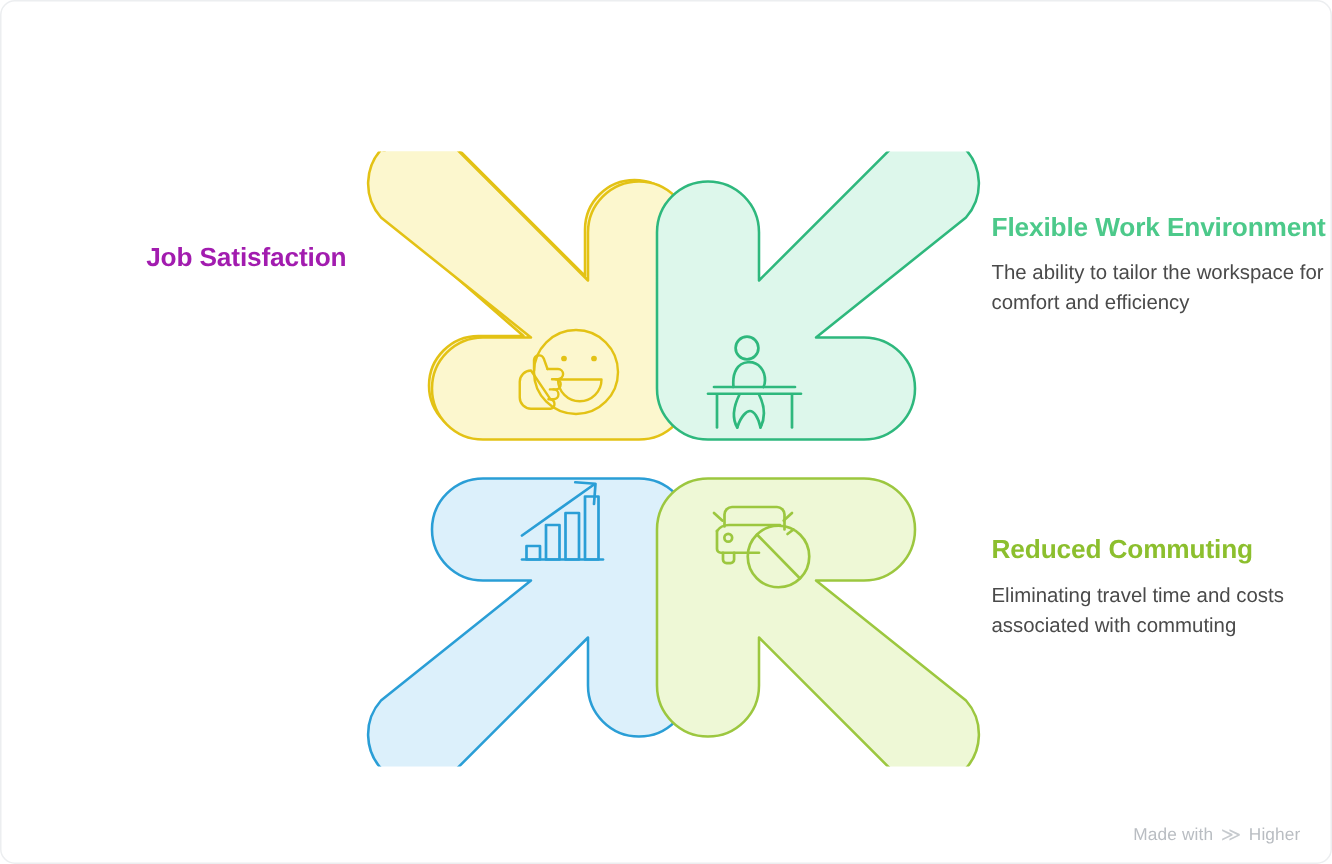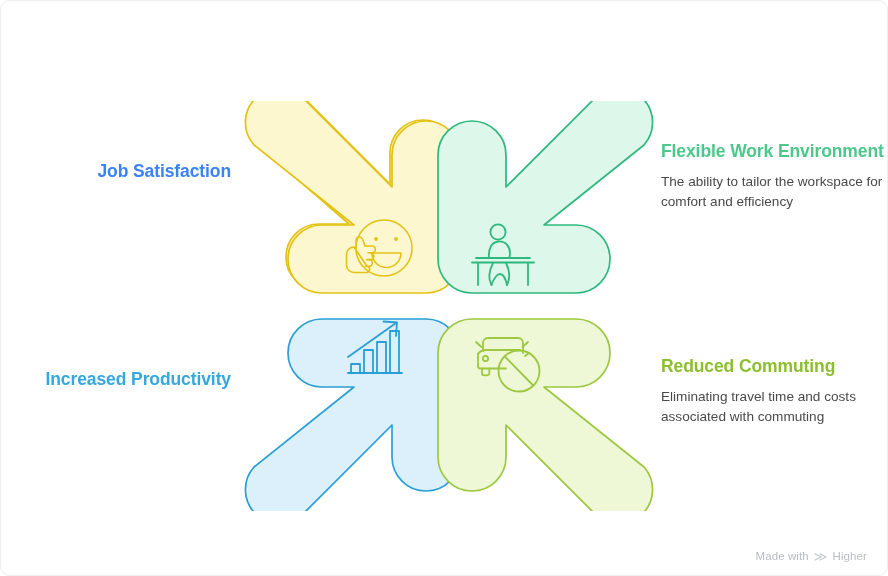--- a/index.html
+++ b/index.html
@@ -58,50 +58,49 @@
     height: 410px;
   }
   #graphic svg { display: block; }
 
   
   #watermark {
     position: absolute;
     right: 20px;
     bottom: 12px;
     display: flex;
-    align-items: flex-start;
+    align-items: center;
     gap: 5px;
     font-size: 11.5px;
     color: #b9bdc2;
     letter-spacing: 0.1px;
   }
   #watermark .nap-mark {
     display: inline-block;
     line-height: 1;
     font-size: 13px;
     color: #c6cace;
     transform: translateY(-0.5px);
   }
 </style>
 </head>
 <body>
 
 <div id="canvas">
 
   <div class="txt-block align-right" id="block-job-satisfaction">
-    <p class="heading" style="color:#3b82f6">Job Satisfaction</p>
+    <p class="heading" style="color:#a21caf">Job Satisfaction</p>
   </div>
 
   <div class="txt-block align-left" id="block-flexible-work">
     <p class="heading" style="color:#4cc98a">Flexible Work Environment</p>
     <p class="body">The ability to tailor the workspace for comfort and efficiency</p>
   </div>
 
   <div class="txt-block align-right" id="block-increased-productivity">
-    <p class="heading" style="color:#35a8dd">Increased Productivity</p>
   </div>
 
   <div class="txt-block align-left" id="block-reduced-commuting">
     <p class="heading" style="color:#8cbf2e">Reduced Commuting</p>
     <p class="body">Eliminating travel time and costs associated with commuting</p>
   </div>
 
   <div id="graphic">
     <svg width="410" height="410" viewBox="0 0 410 410" xmlns="http://www.w3.org/2000/svg">
       <defs>

